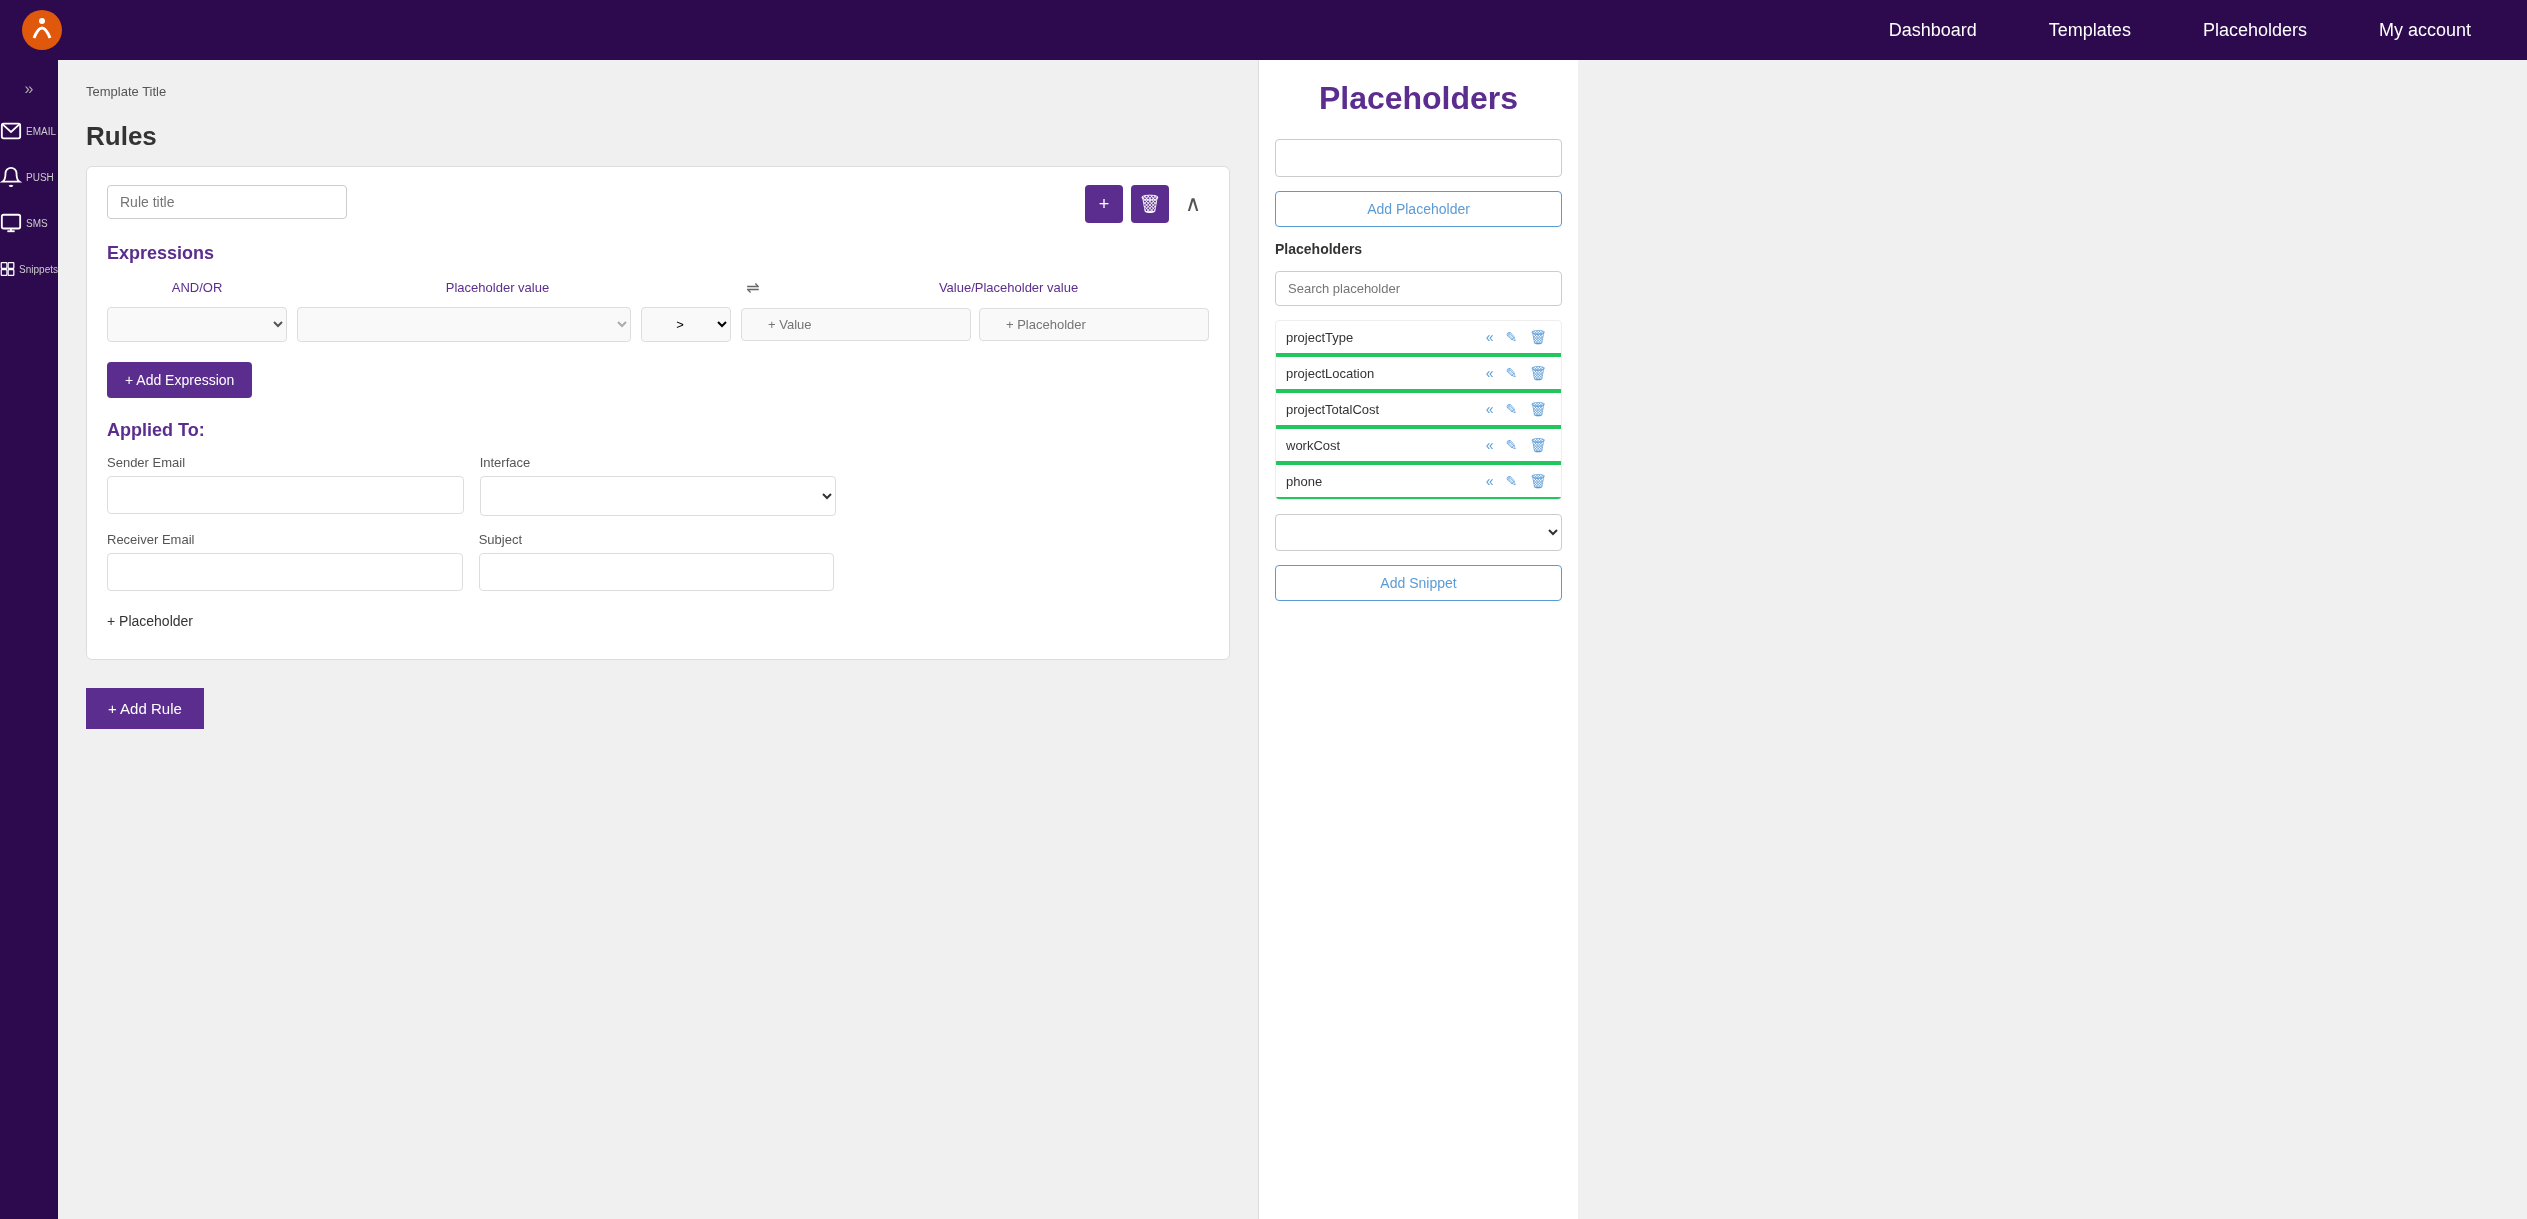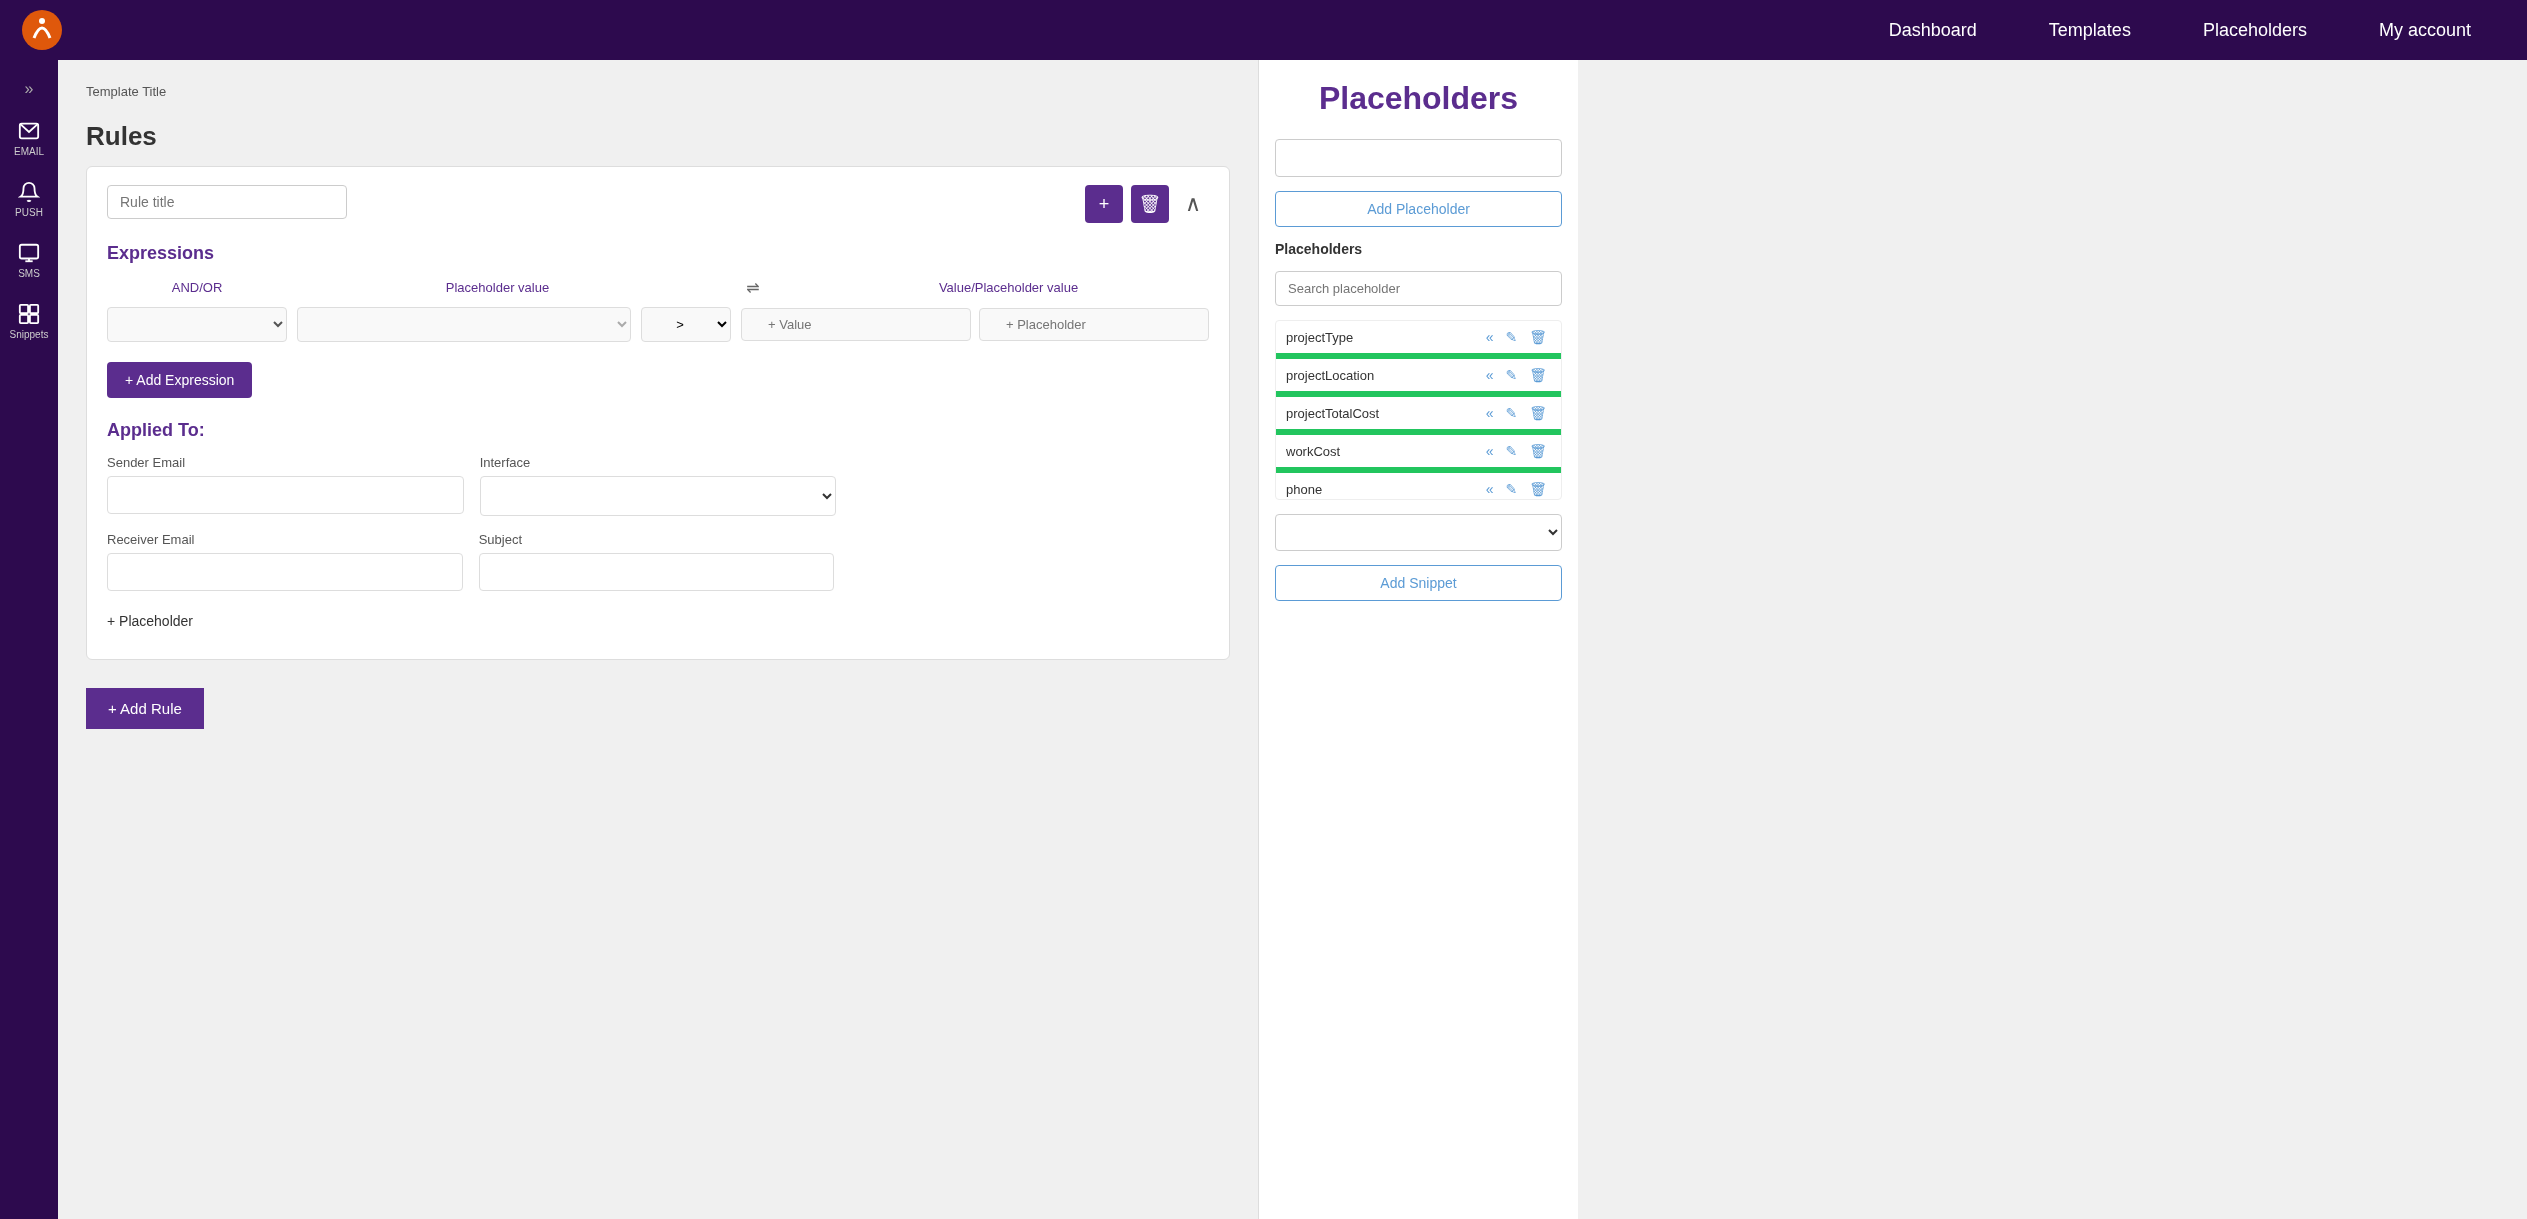--- a/index.html
+++ b/index.html
@@ -53,21 +53,21 @@
       background: #2d0a4e;
       display: flex;
       flex-direction: column;
       align-items: center;
       padding-top: 10px;
       gap: 0;
     }
     .sidebar-item {
       width: 100%;
       display: flex;
-      flex-direction: column;
+      flex-direction: row;
       align-items: center;
       padding: 12px 0;
       color: #ccc;
       cursor: pointer;
       font-size: 10px;
       gap: 4px;
     }
     .sidebar-item svg {
       width: 22px;
       height: 22px;
@@ -393,21 +393,21 @@
     .placeholder-list {
       border: 1px solid #eee;
       border-radius: 4px;
       max-height: 180px;
       overflow-y: auto;
     }
     .placeholder-list-item {
       display: flex;
       align-items: center;
       padding: 6px 10px;
-      border-bottom: 6px solid #22c55e;
+      border-bottom: 4px solid #22c55e;
       font-size: 13px;
       color: #333;
     }
     .placeholder-list-item:last-child {
       border-bottom: none;
     }
     .placeholder-item-name {
       flex: 1;
     }
     .placeholder-actions {

